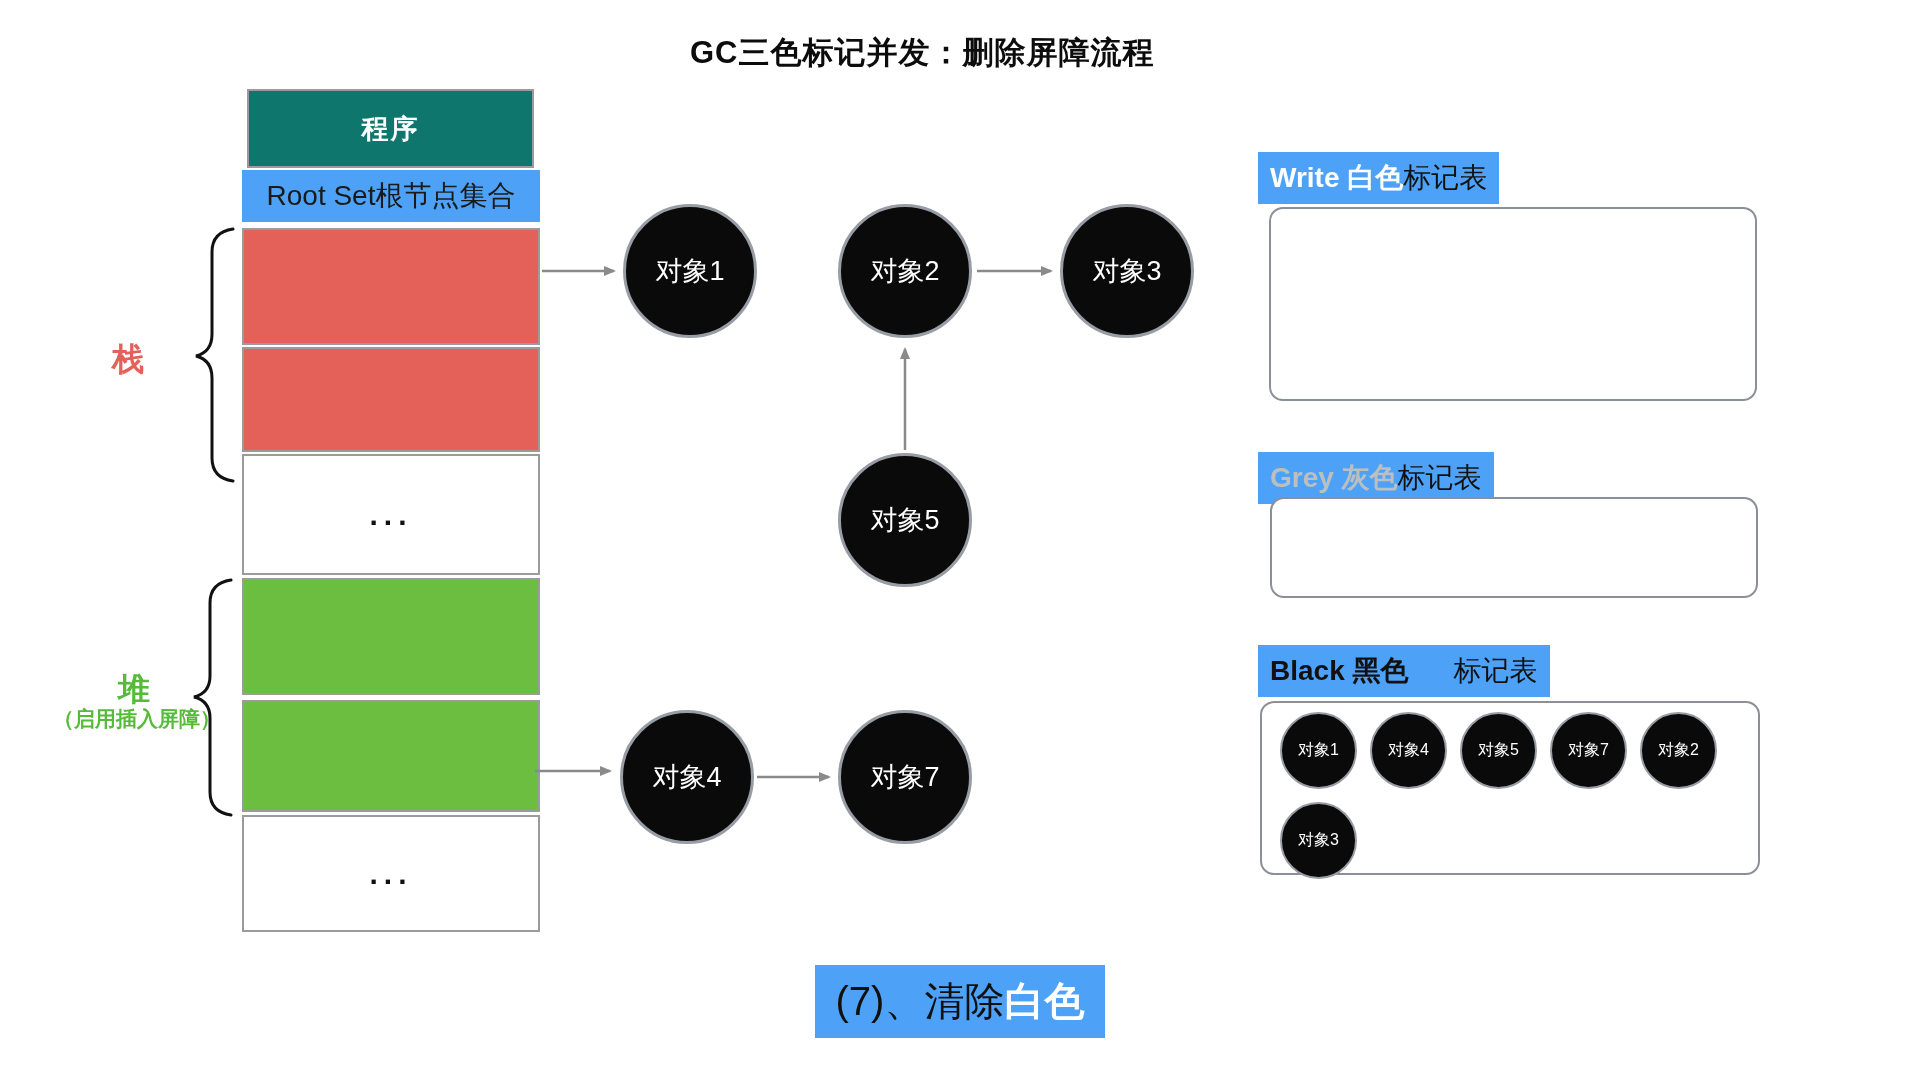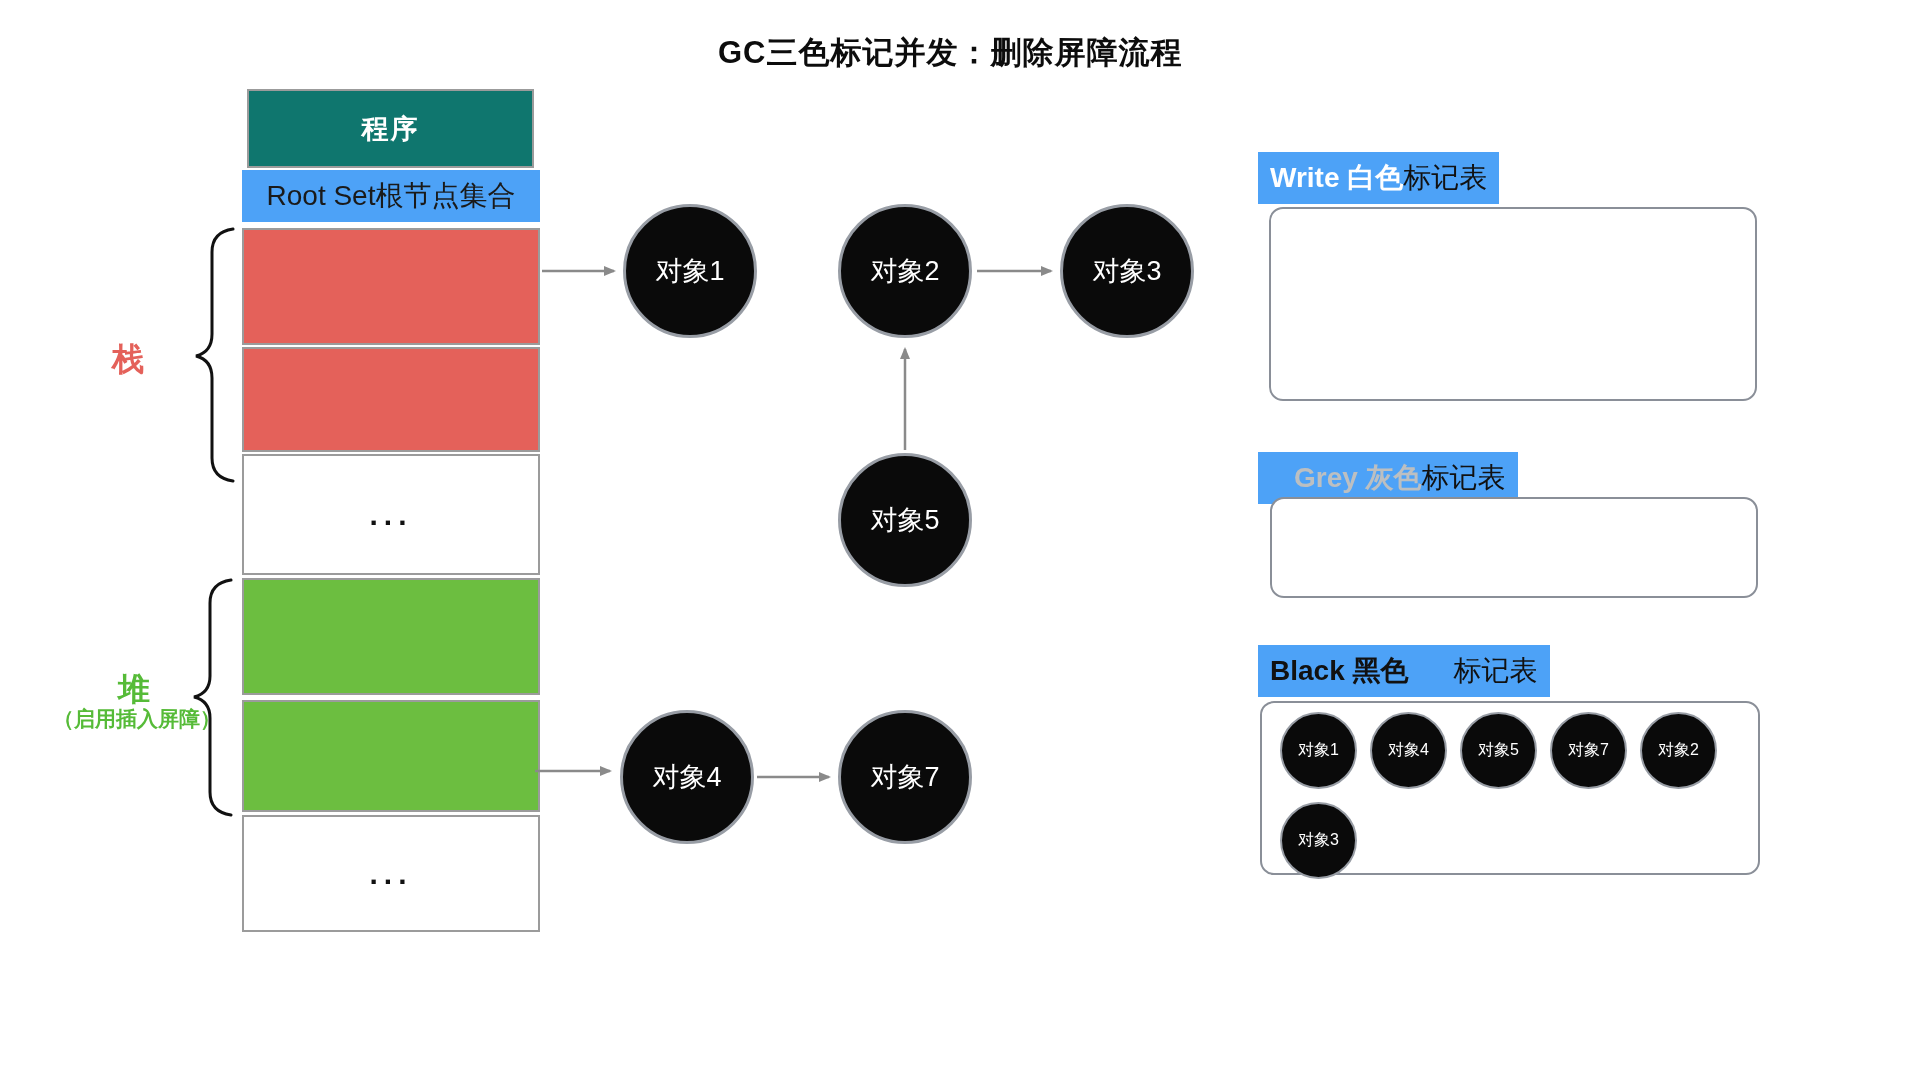--- a/index.html
+++ b/index.html
@@ -1,20 +1,20 @@
 <!DOCTYPE html>
 <html><head>
 <meta charset="utf-8">
 <style>
   html,body{margin:0;padding:0;background:#ffffff;}
   body{font-family:"Liberation Sans","DejaVu Sans",sans-serif;}
   .stage{position:relative;width:1920px;height:1080px;background:#fff;overflow:hidden;}
   .abs{position:absolute;box-sizing:border-box;}
 
-  .title{left:690px;top:32px;width:560px;font-size:31px;font-weight:700;color:#0c0c0c;letter-spacing:1px;margin-left:28px;}
+  .title{left:690px;top:32px;width:560px;font-size:31px;font-weight:700;color:#0c0c0c;letter-spacing:1px;}
 
   
   .membox{border:2px solid #9b9b9b;display:flex;align-items:center;justify-content:center;}
   .program{left:247px;top:89px;width:287px;height:79px;background:#0f766e;color:#ffffff;font-size:27px;font-weight:700;letter-spacing:2px;}
   .rootset{left:242px;top:170px;width:298px;height:52px;background:#4da2f7;color:#1a1a1a;font-size:28px;border:none;white-space:nowrap;}
   .red1{left:242px;top:228px;width:298px;height:117px;background:#e4615a;}
   .red2{left:242px;top:347px;width:298px;height:105px;background:#e4615a;}
   .white1{left:242px;top:454px;width:298px;height:121px;background:#ffffff;}
   .green1{left:242px;top:578px;width:298px;height:117px;background:#6cbe40;}
   .green2{left:242px;top:700px;width:298px;height:112px;background:#6cbe40;}
@@ -36,21 +36,21 @@
   .obj4{left:620px;top:710px;}
   .obj7{left:838px;top:710px;}
 
   svg.overlay{position:absolute;left:0;top:0;width:1920px;height:1080px;pointer-events:none;}
 
   
   .panel-label{height:52px;background:#4da2f7;display:flex;align-items:center;padding:0 12px;
                font-size:28px;white-space:nowrap;}
   .panel-label .strong{font-weight:700;}
   .white-strong{color:#ffffff;}
-  .grey-strong{color:#bcbfc1;margin-left:24px;}
+  .grey-strong{color:#bcbfc1;}
   .black-strong{color:#111111;}
   .panel-label .rest{color:#111111;font-weight:400;text-align:right;}
   .lblwhite{left:1258px;top:152px;}
   .lblgrey{left:1258px;top:452px;}
   .lblblack{left:1258px;top:645px;gap:45px;}
   .panel-box{background:#ffffff;border:2px solid #8a8f98;border-radius:14px;}
   .boxwhite{left:1269px;top:207px;width:488px;height:194px;}
   .boxgrey{left:1270px;top:497px;width:488px;height:101px;}
   .boxblack{left:1260px;top:701px;width:500px;height:174px;
             display:flex;flex-wrap:wrap;align-content:flex-start;gap:13px;padding:9px 18px;}
@@ -155,14 +155,18 @@
         <span>对象7</span>
       </div>
     <div class="mini">
         <span>对象2</span>
       </div>
     <div class="mini">
         <span>对象3</span>
       </div>
   </div>
 
+  <div class="abs caption">
+    <span class="pre">(7)、清除</span>
+      <span class="hl">白色</span>
+  </div>
 
 </div>
 
 </body></html>

